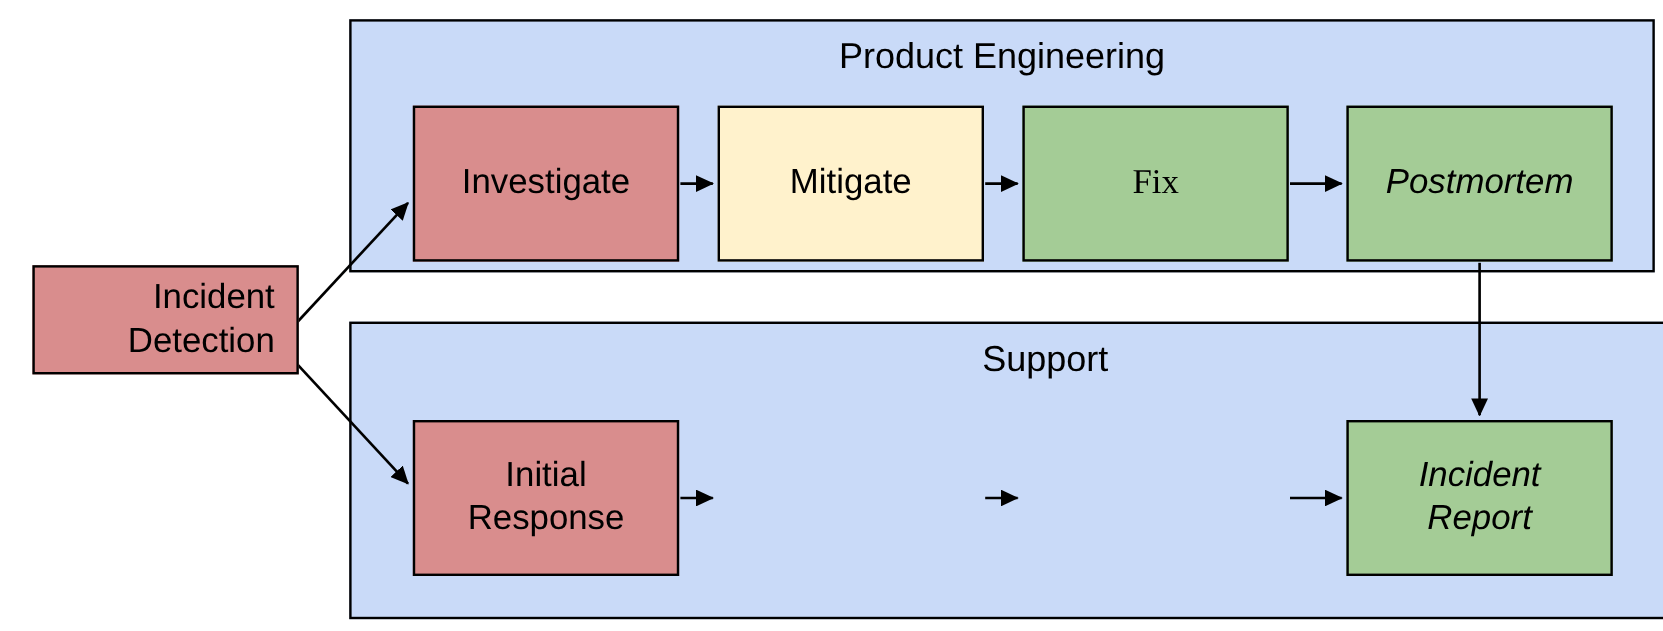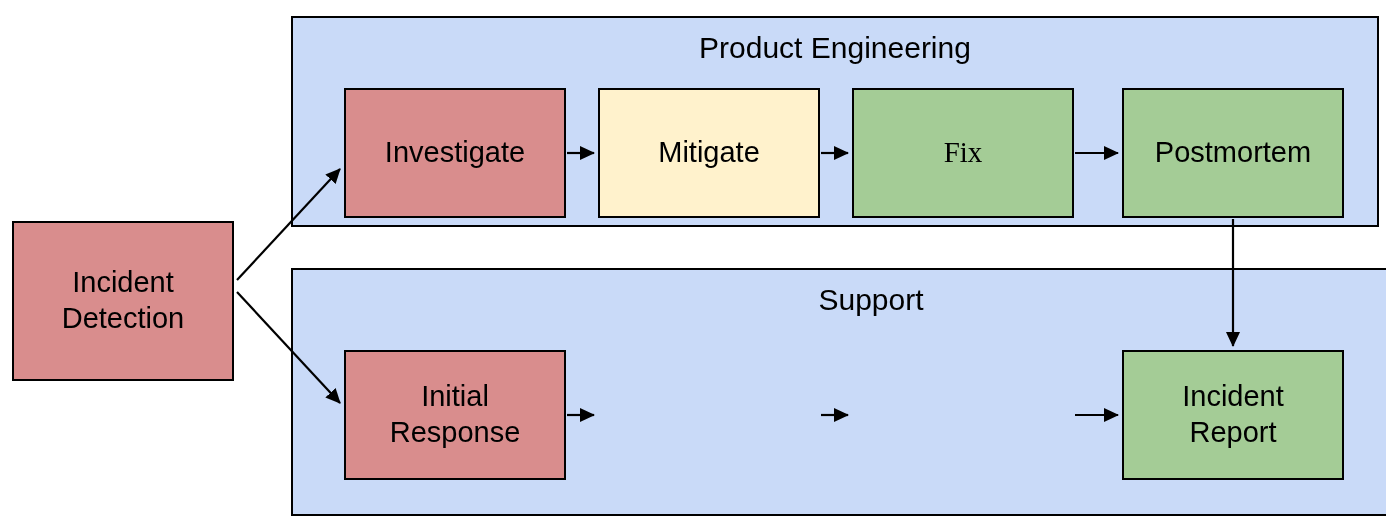--- a/index.html
+++ b/index.html
@@ -25,27 +25,27 @@
   .node {
     position:absolute; width:222px; height:130px;
     border:2px solid var(--stroke);
     display:flex; align-items:center; justify-content:center;
     text-align:center; font-size:29px; line-height:1.24;
     padding:16px 18px; color:var(--text);
   }
   .fill-red    { background:var(--red); }
   .fill-yellow { background:var(--yellow); }
   .fill-green  { background:var(--green); }
-  .node-incident-detection { left:12px; top:221px; height:160px; }
+  .node-incident-detection { left:27px; top:221px; height:91px;text-align:right; }
   .row-top    { top:88px; }
   .row-bottom { top:350px; }
   .col-1 { left:344px; }
   .col-2 { left:598px; }
   .col-3 { left:852px;font-family:Liberation Serif, serif; }
-  .col-4 { left:1122px; }
+  .col-4 { left:1122px;font-style:italic; }
   .edges {
     position:absolute; left:0; top:0; width:1386px; height:526px;
     pointer-events:none;
   }
   .edge { stroke:var(--stroke); stroke-width:2.2; fill:none; }
 </style>
 </head>
 <body>
 
 <div class="canvas">

